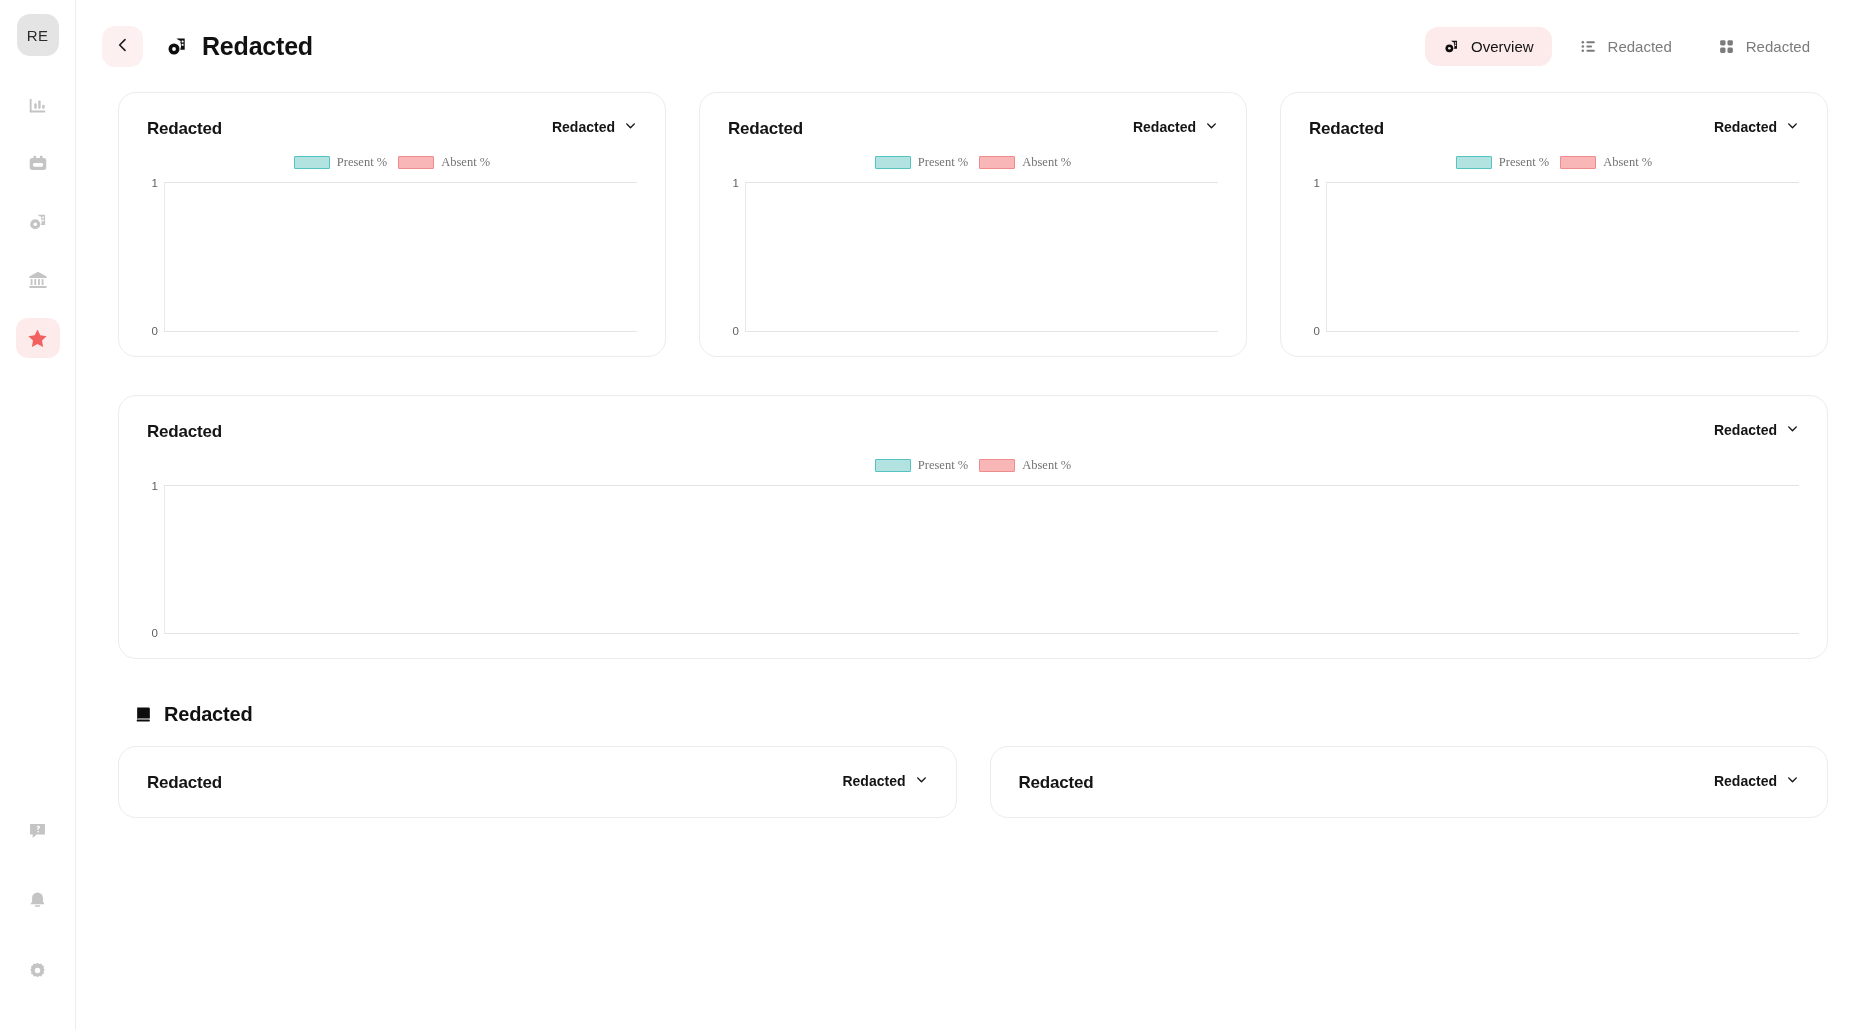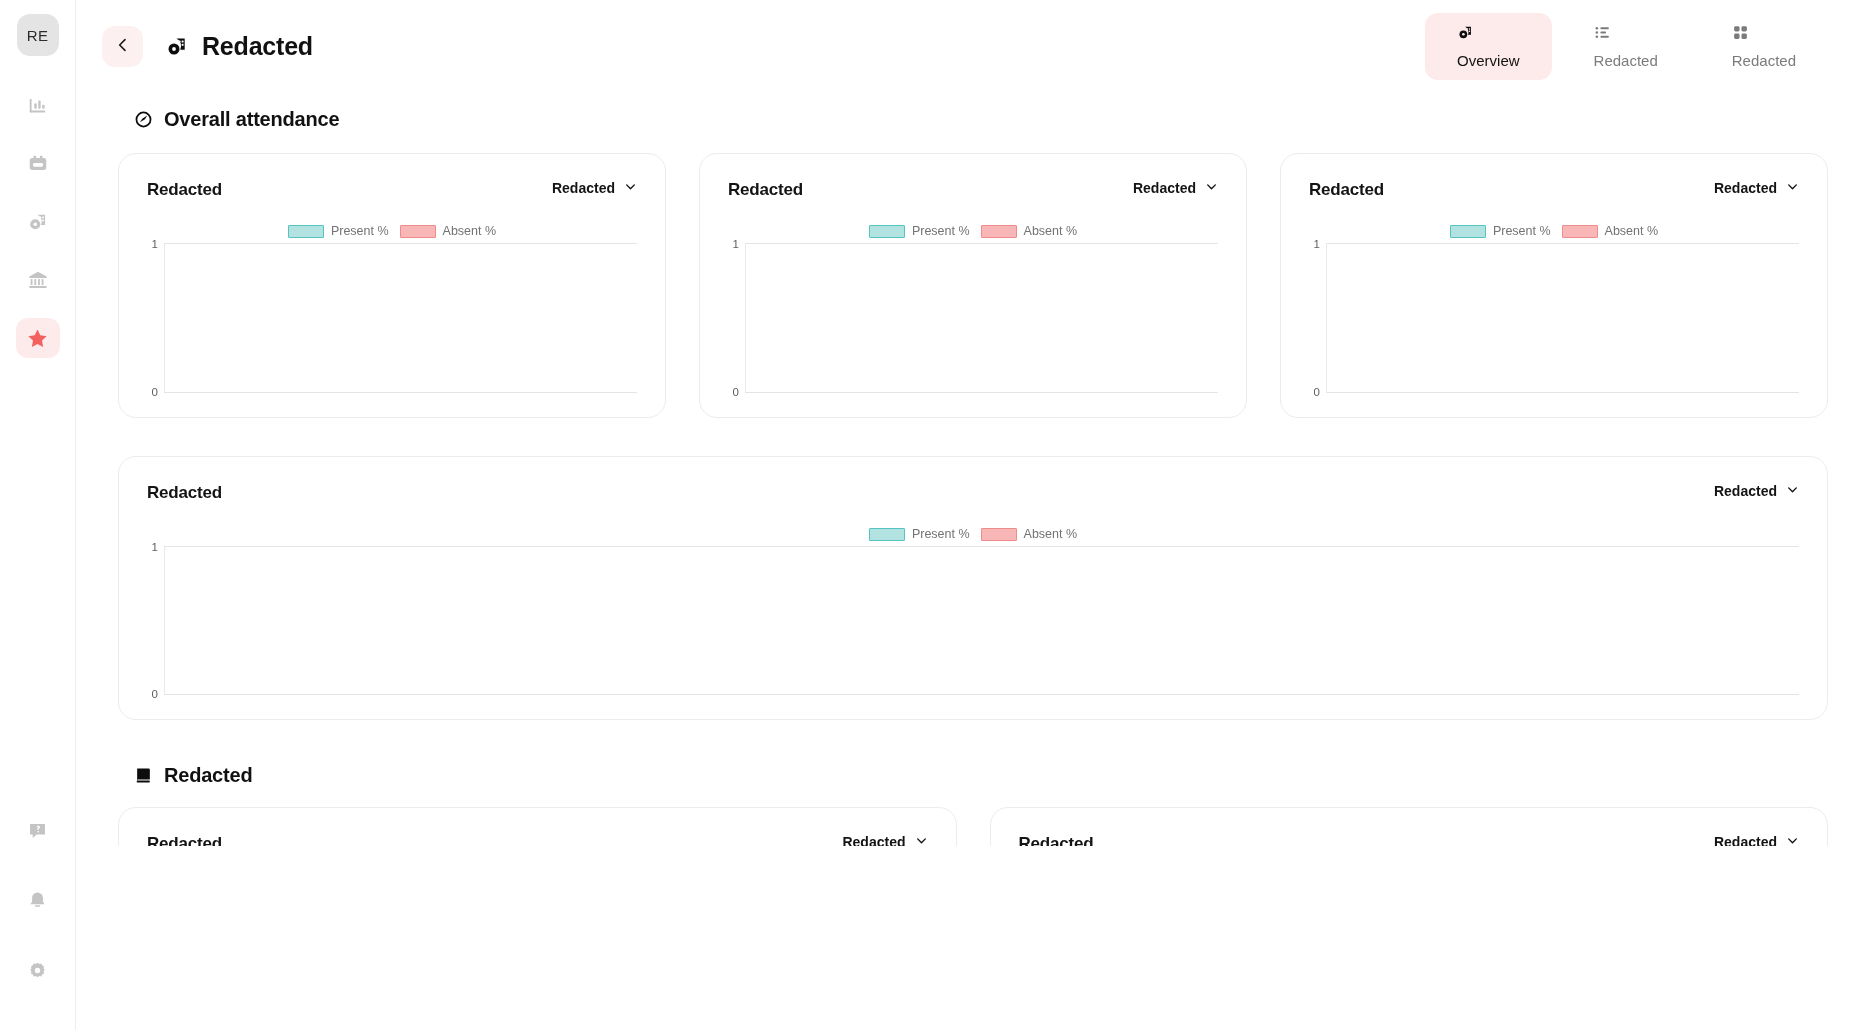--- a/index.html
+++ b/index.html
@@ -55,24 +55,24 @@
     display: flex; align-items: center; justify-content: center;
     cursor: pointer; flex: 0 0 41px;
   }
   .back-btn svg { stroke: #1b1b1b; }
   .title-wrap { display: flex; align-items: center; gap: 13px; margin-left: 22px; }
   .title-icon { width: 24px; height: 24px; display:flex; align-items:center; justify-content:center; }
   .page-title { font-size: 25px; font-weight: 700; color: #111111; letter-spacing: -0.2px; }
 
   .tabs { margin-left: auto; display: flex; align-items: center; gap: 10px; }
   .tab {
-    display: flex; align-items: flex-start; gap: 11px;
-    padding: 11px 32px; border-radius: 13px;
+    display: flex; align-items: flex-end; gap: 11px;
+    padding: 11px 18px; border-radius: 13px;
     font-size: 15px; color: #7b7b7b; cursor: pointer;
-    background: transparent; border: none; white-space: nowrap; flex-direction: column;
+    background: transparent; border: none; white-space: nowrap;
   }
   .tab .tab-ico { display:flex; align-items:center; }
   .tab.active { background: #fdeaea; color: #131313; font-weight: 400; }
 
   
   .content { padding: 0 42px 0 42px; }
   .section-head {
     display: flex; align-items: center; gap: 11px;
     margin: 16px 0 22px 16px;
   }
@@ -93,22 +93,22 @@
   .card-select {
     display: flex; align-items: center; gap: 9px;
     font-size: 14px; font-weight: 700; color: #141414; cursor: pointer;
     background: none; border: none;
   }
   .card-select svg { stroke: #141414; }
 
   
   .chart { margin-top: 16px; position: relative; }
   .legend {
-    display: flex; align-items: flex-end; justify-content: center;
-    gap: 11px; height: 22px; margin-bottom: 5px;
+    display: flex; align-items: flex-start; justify-content: center;
+    gap: 11px; height: 22px; margin-bottom: 5px; font-family: Liberation Serif, serif;
   }
   .lg-item { display: flex; align-items: center; gap: 7px; }
   .sw { width: 36px; height: 13px; border-radius: 1px; }
   .sw.present { background: #b2e3e0; border: 1px solid #53c4c2; }
   .sw.absent  { background: #f9b6b6; border: 1px solid #ef8b8b; }
   .lg-label { font-size: 12.5px; color: #737373; }
 
   .plot { position: relative; }
   .plot-inner { position: relative; margin-left: 17px; }
   .gridline { height: 1px; background: #e4e4e4; width: 100%; }
@@ -297,31 +297,20 @@
             </g>
               </svg>
           </span>
           <span>Redacted</span>
         </button>
       </nav>
     </header>
 
     <div class="content">
 
-      <div class="section-head">
-        <span class="sh-ico">
-          <svg width="19" height="19" viewBox="0 0 24 24">
-              <g fill="#0d0d0d">
-            <path d="M12 2a10 10 0 1 0 0 20 10 10 0 0 0 0-20zm0 2.2a7.8 7.8 0 1 1 0 15.6 7.8 7.8 0 0 1 0-15.6z"></path>
-            <path d="M16.7 7.1 10.4 11l-2.9 4.6 6.3-3.9z"></path>
-          </g>
-            </svg>
-        </span>
-        <h2 class="section-title">Overall attendance</h2>
-      </div>
 
       <div class="row" style="margin-bottom:38px;">
 
         <section class="card tall">
           <div class="card-head">
             <div class="card-title">Redacted</div>
             <button class="card-select">
               <span>Redacted</span>
               <span>
                 <svg width="13" height="13" viewBox="0 0 24 24" fill="none" stroke-width="2.6" stroke-linecap="round" stroke-linejoin="round">

